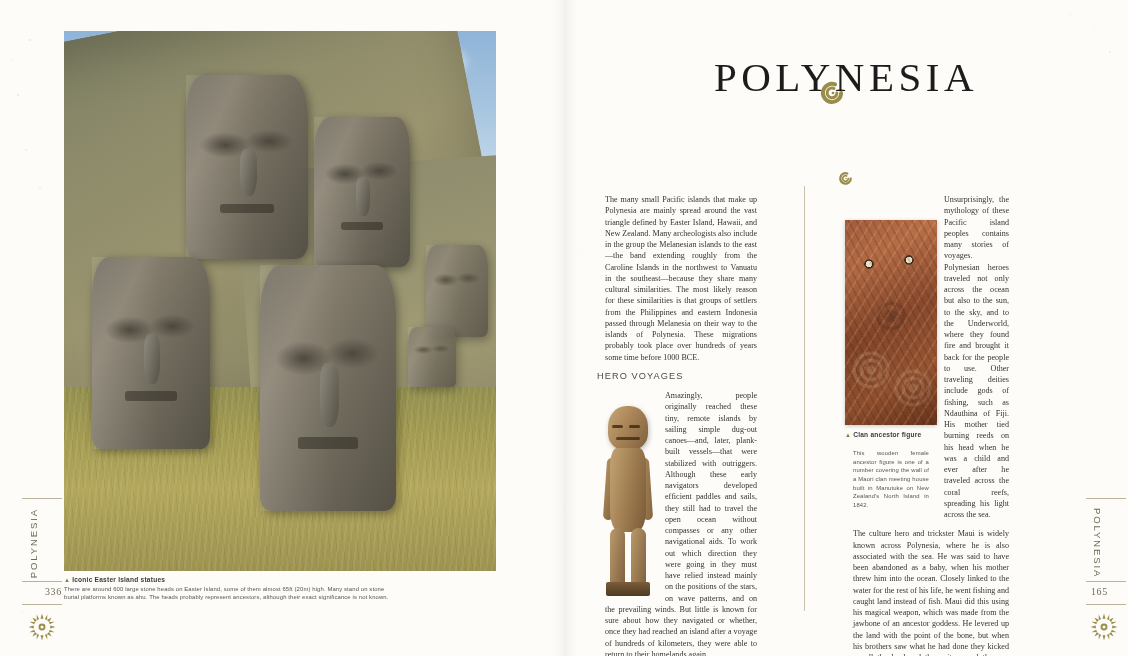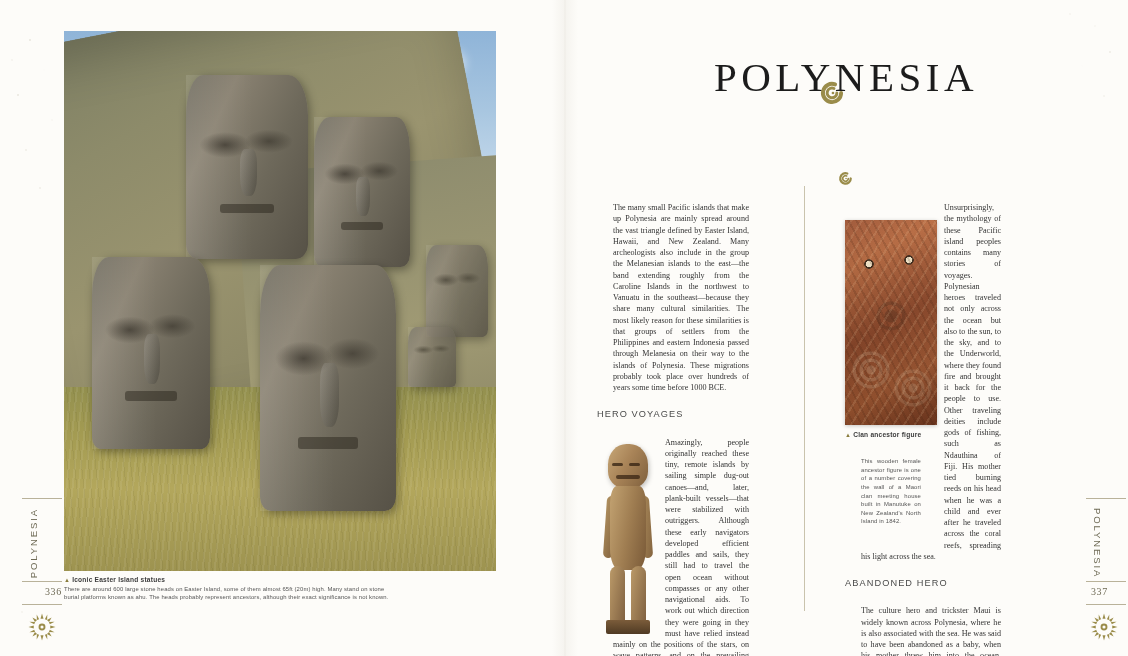--- a/index.html
+++ b/index.html
@@ -172,21 +172,21 @@
     font-size: 13.1px; line-height: 19.5px; color: #2a2a2a;
   }
 
   .col {
     position: absolute;
     font-size: 8.1px; line-height: 11.25px; color: #333;
     text-align: justify;
     text-justify: inter-word;
     hyphens: none;
   }
-  .col p { margin: 16px; }
+  .col p { margin: 8px; }
   .sect-head {
     font-family: "Liberation Sans", sans-serif;
     font-weight: 400;
     font-size: 9.2px; letter-spacing: 1.1px;
     color: #4a4a4a;
     margin: 6px 0 1.5px 0;
   }
   #col-left  { left: 597px; top: 186px; width: 168px; }
   #col-right { left: 845px; top: 186px; width: 172px; }
 
@@ -415,31 +415,30 @@
       <div class="carving"></div>
       <div style="margin-top:4px;width:92px;">
         <div class="cap-title">
           <span class="cap-arrow">▲</span><span>Clan ancestor figure</span>
         </div>
         <p class="cap-body">This wooden female ancestor figure is one of a number covering the wall of a Maori clan meeting house built in Manutuke on New Zealand's North Island in 1842.</p>
       </div>
     </div>
 
     <p>Unsurprisingly, the mythology of these Pacific island peoples contains many stories of voyages. Polynesian heroes traveled not only across the ocean but also to the sun, to the sky, and to the Underworld, where they found fire and brought it back for the people to use. Other traveling deities include gods of fishing, such as Ndauthina of Fiji. His mother tied burning reeds on his head when he was a child and ever after he traveled across the coral reefs, spreading his light across the sea.</p>
-    <h2 class="sect-head">ABANDONED HERO</h2>
     <p>The culture hero and trickster Maui is widely known across Polynesia, where he is also associated with the sea. He was said to have been abandoned as a baby, when his mother threw him into the ocean. Closely linked to the water for the rest of his life, he went fishing and caught land instead of fish. Maui did this using his magical weapon, which was made from the jawbone of an ancestor goddess. He levered up the land with the point of the bone, but when his brothers saw what he had done they kicked up all the land and threw it around the sea, bringing the islands of Polynesia into existence.</p>
     <div style="clear:both;"></div>
     <h2 class="sect-head">STORIES OF THE FLOOD</h2>
 
   </div>
 
   <div class="rule-h" style="left:1086px;top:498px;width:40px;"></div>
   <div class="vtab vtab-right">POLYNESIA</div>
   <div class="rule-h" style="left:1086px;top:581px;width:40px;"></div>
-  <div class="pagenum" style="left:1091px;top:586px;">337</div>
+  <div class="pagenum" style="left:1091px;top:586px;">165</div>
   <div class="rule-h" style="left:1086px;top:604px;width:40px;"></div>
 
   <div class="sunburst" style="left:1089px;top:612px;">
     <svg width="30" height="30" viewBox="0 0 40 40" aria-hidden="true">
       <g fill="#9a8c4a">
         <circle cx="20" cy="20" r="4.6"></circle>
         <circle cx="20" cy="20" r="2.1" fill="#fdfcf9"></circle>
         <path d="M20 2 L22 9 L18 9 Z"></path>
           <path d="M20 38 L22 31 L18 31 Z"></path>
         <path d="M2 20 L9 18 L9 22 Z"></path>

